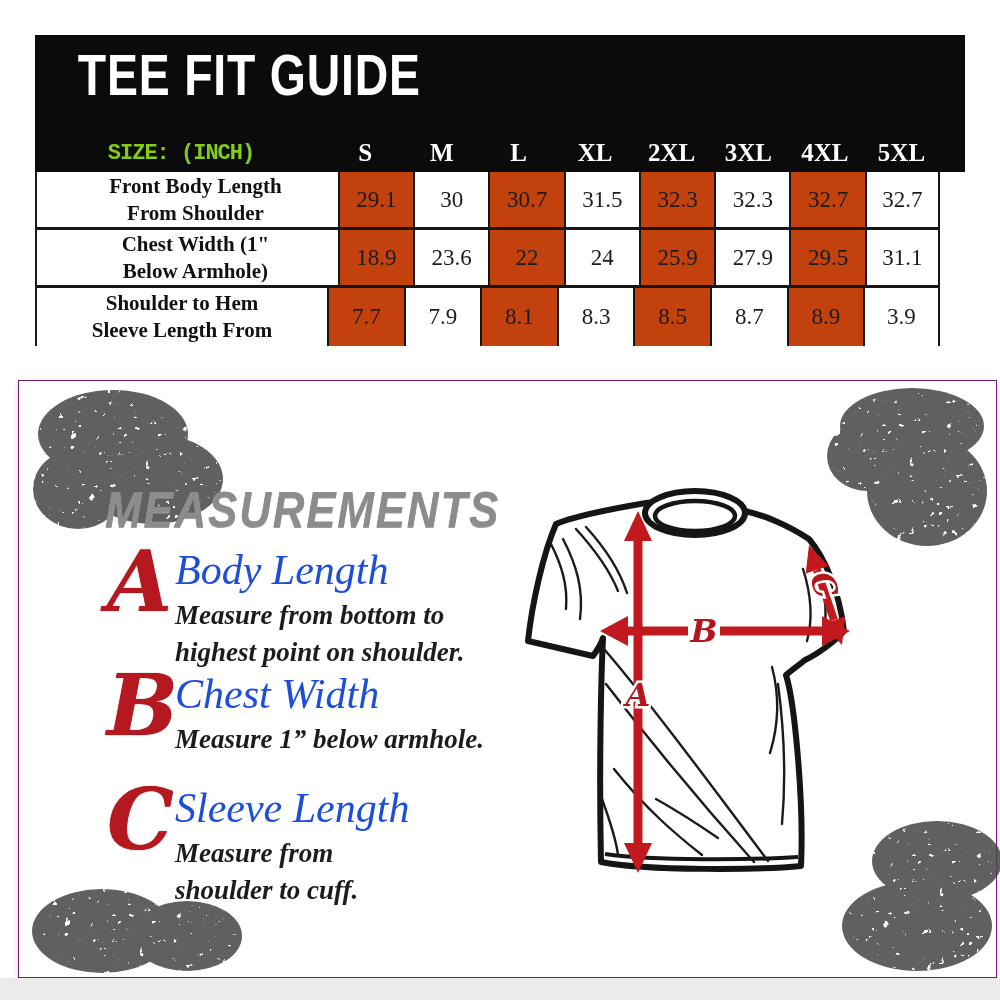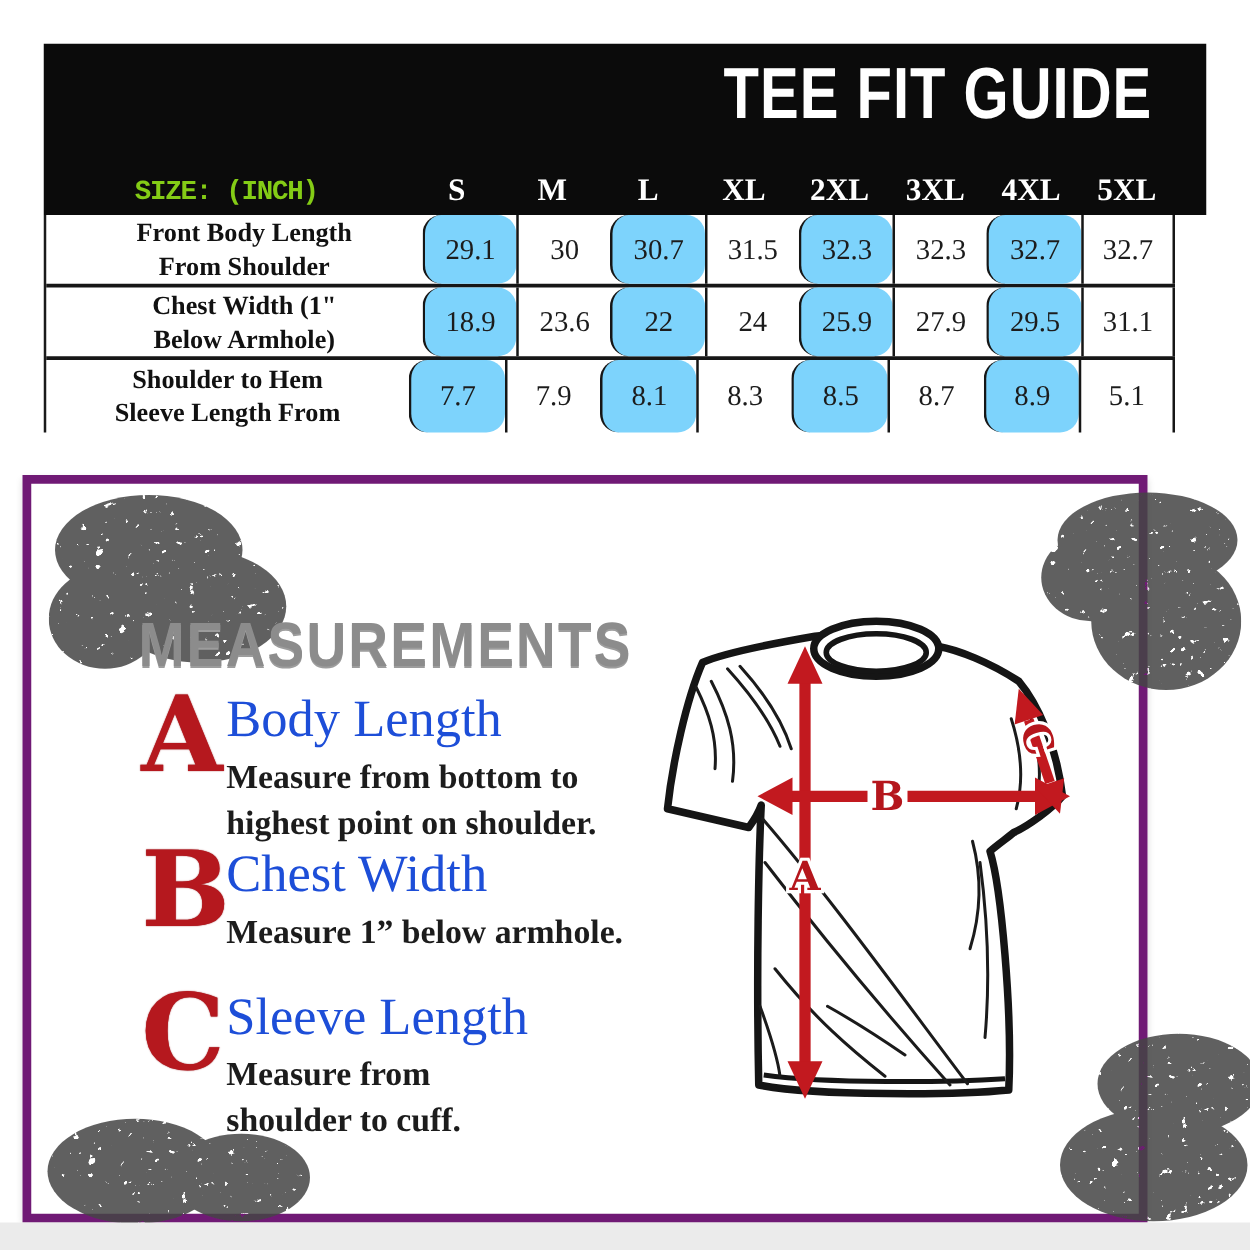--- a/index.html
+++ b/index.html
@@ -2,46 +2,46 @@
 <html><head>
 <meta charset="utf-8">
 <style>
   * { margin:0; padding:0; box-sizing:border-box; }
   body { background:#fff; font-family:"Liberation Serif", serif; }
   .page { position:relative; width:1000px; height:1000px; background:#fff; overflow:hidden; }
 
   
   .header-box { position:absolute; left:35px; top:35px; width:930px; height:137px;
                 background:#0b0b0b; }
-  .title-wrap { position:absolute; top:6px; left:0; width:100%; display:flex; justify-content:flex-end; }
+  .title-wrap { position:absolute; top:6px; left:0; width:100%; display:flex; justify-content:flex-start; }
   .title { color:#fff; font-family:"Liberation Sans", sans-serif; font-weight:bold;
            font-size:58px; letter-spacing:1px; transform:scaleX(.8); transform-origin:center;
            white-space:nowrap; }
   .size-row { position:absolute; left:0; bottom:3px; width:905px; height:32px; display:flex; }
   .size-corner { width:292px; display:flex; align-items:center; justify-content:center;
                  color:#84cc16; font-family:"Liberation Mono", monospace; font-weight:bold;
                  font-size:22px; letter-spacing:-1px; }
   .size-col { width:76.6px; display:flex; align-items:center; justify-content:center;
               color:#fff; font-weight:bold; font-size:25px; }
 
   
   .size-table { position:absolute; left:35px; top:172px; width:905px; border-left:2px solid #1a1a1a; }
   .t-row { display:flex; height:58px; }
   .t-row.mid { border-bottom:3px solid #161616;padding-left:16px; }
   .t-label { width:290px; display:flex; flex-direction:column; align-items:center;
              justify-content:center; font-weight:bold; font-size:21px; color:#111;
              line-height:1.27; text-align:center; }
   .t-cell { width:76.6px; display:flex; align-items:center; justify-content:center;
             font-size:23px; color:#1c1c1c; border-left:2.5px solid #161616; }
   .t-cell:last-child { border-right:2.5px solid #161616; }
-  .t-cell.shaded { background:#7dd3fc;border-radius:15px; }
-
-  
-  .card { position:absolute; left:18px; top:380px; width:900px; height:598px;
-          background:#fff; border:7px solid #701a75; box-shadow:0 3px 6px rgba(0,0,0,.18); }
+  .t-cell.shaded { background:#c2410c; }
+
+  
+  .card { position:absolute; left:18px; top:380px; width:979px; height:598px;
+          background:#fff; border:1px solid #701a75; box-shadow:0 3px 6px rgba(0,0,0,.18);font-style:italic; }
   .bottom-strip { position:absolute; left:0; top:978px; width:1000px; height:22px; background:#ebebeb; }
 
   .m-heading { position:absolute; left:86px; top:100px; color:#8c8c8c;
                font-family:"Liberation Sans", sans-serif; font-weight:bold; font-size:50px;
                letter-spacing:2px; transform:scaleX(.88); transform-origin:left center;
                text-shadow:0 1px 0 #9d9d9d; white-space:nowrap; }
 
   .m-item { position:absolute; left:88px; display:flex; align-items:flex-start; }
   .m-item.item-a { top:166px; } .m-item.item-b { top:290px; } .m-item.item-c { top:404px; }
   .m-letter { width:58px; font-family:"DejaVu Serif", serif; font-weight:bold; font-size:84px;
@@ -119,21 +119,21 @@
         <span>Shoulder to Hem</span>
         <span>Sleeve Length From</span>
       </div>
       <div class="t-cell shaded">7.7</div>
       <div class="t-cell">7.9</div>
       <div class="t-cell shaded">8.1</div>
       <div class="t-cell">8.3</div>
       <div class="t-cell shaded">8.5</div>
       <div class="t-cell">8.7</div>
       <div class="t-cell shaded">8.9</div>
-      <div class="t-cell">5.1</div>
+      <div class="t-cell">3.9</div>
     </div>
   </div>
 
   <div class="card">
 
     <svg class="grunge g-tl" viewBox="0 0 230 150">
       <defs>
         <filter id="grungeF" x="-20%" y="-20%" width="140%" height="140%">
           <feTurbulence type="fractalNoise" baseFrequency="0.16" numOctaves="4" seed="7" result="n"></feTurbulence>
           <feColorMatrix in="n" type="matrix" values="0 0 0 0 0.06  0 0 0 0 0.06  0 0 0 0 0.06  7 7 7 -11.6 0" result="spk"></feColorMatrix>

